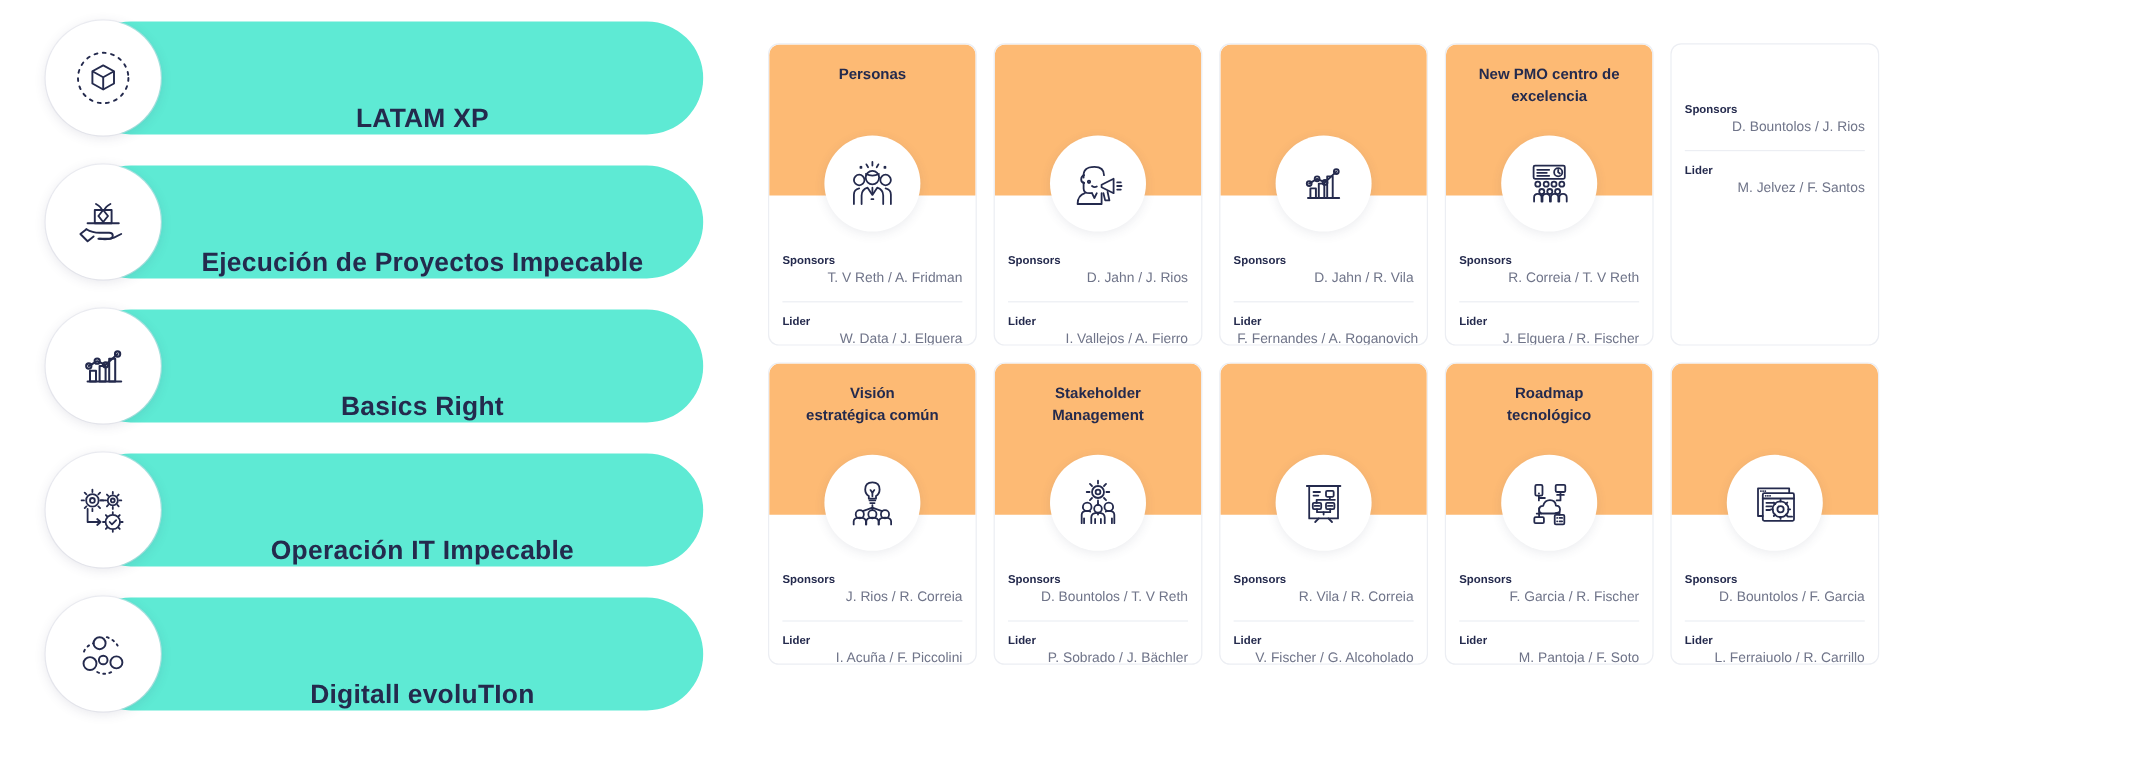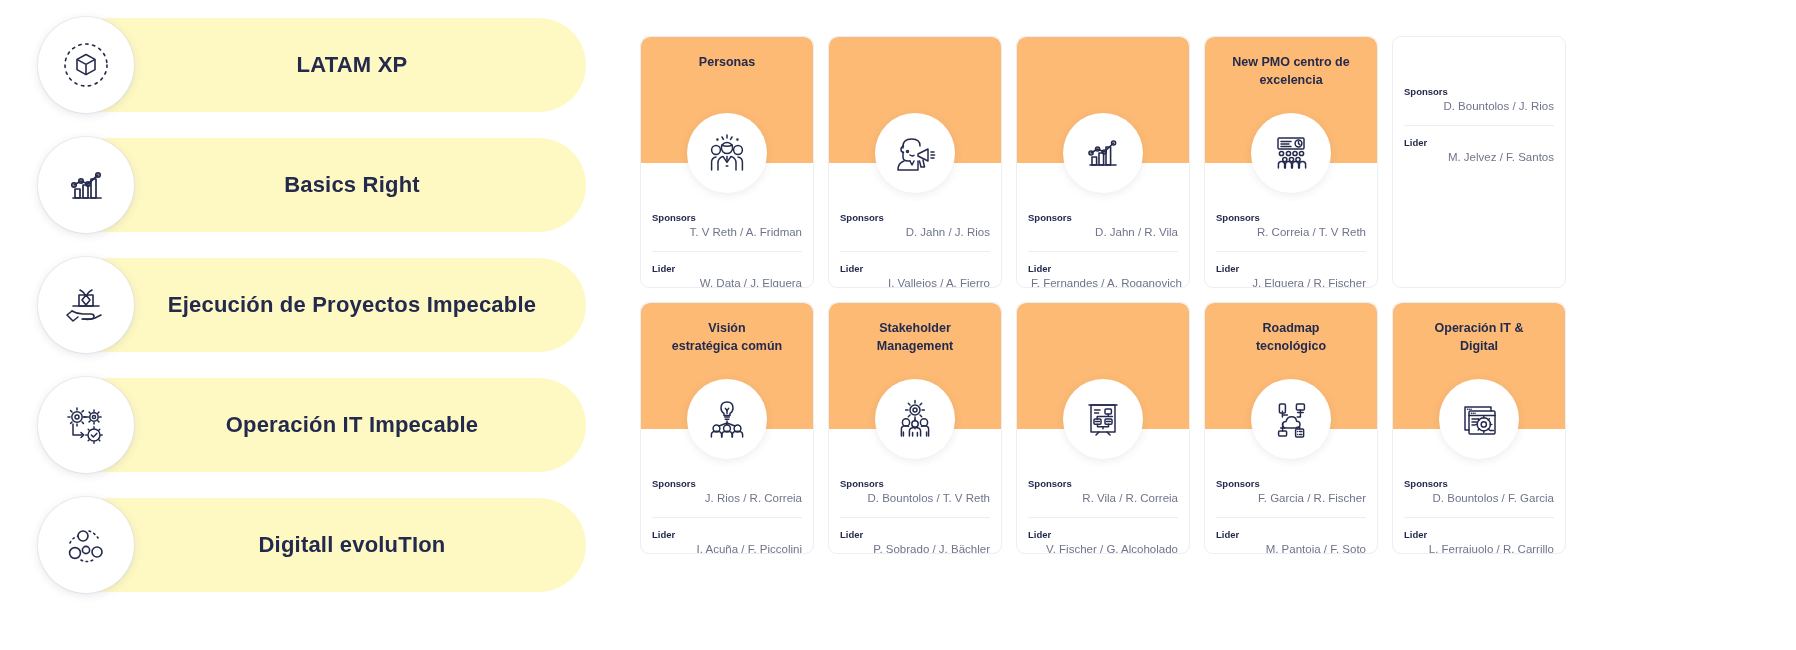--- a/index.html
+++ b/index.html
@@ -37,24 +37,24 @@
     margin-bottom: 10px;
     display: flex;
     align-items: center;
   }
   .pillar-bar {
     position: absolute;
     left: 62px;
     right: 54px;
     top: 8px;
     bottom: 8px;
-    background: #fef9c3;
+    background: #5eead4;
     border-radius: 48px;
     display: flex;
-    align-items: center;
+    align-items: flex-end;
     justify-content: center;
   }
   .pillar-label {
     position: relative;
     z-index: 3;
     width: 100%;
     text-align: center;
     padding-left: 56px;
     box-sizing: border-box;
     font-size: 22px;
@@ -171,50 +171,50 @@
         <svg width="54" height="54" viewBox="0 0 54 54" fill="none" stroke="#242a4d" stroke-width="1.6">
           <circle cx="27" cy="27" r="21" stroke-dasharray="2.4 4.6" stroke-linecap="round"></circle>
           <path d="M27 16.5 L36 21.4 L36 31.6 L27 36.6 L18 31.6 L18 21.4 Z" stroke-linejoin="round"></path>
           <path d="M18 21.4 L27 26.4 L36 21.4 M27 26.4 L27 36.6" stroke-linejoin="round"></path>
         </svg>
       </div>
     </div>
 
     <div class="pillar-row">
       <div class="pillar-bar">
+        <div class="pillar-label">Ejecución de Proyectos Impecable</div>
+      </div>
+      <div class="pillar-badge">
+        <svg width="56" height="56" viewBox="0 0 56 56" fill="none" stroke="#242a4d" stroke-width="1.6" stroke-linecap="round" stroke-linejoin="round">
+          <path d="M22 13 q4 2 5 5 M34 13 q-4 2 -5 5"></path>
+          <rect x="21" y="18" width="14" height="11"></rect>
+          <path d="M28 18 l-4 5 l4 5 l4 -5 z"></path>
+          <path d="M15 29 h26"></path>
+          <path d="M14 34 q5 3 11 3 h8 q3 0 3 2.5 t-3 2.5 h-9"></path>
+          <path d="M14 34 l-5 4 l6 6 l5 -4"></path>
+          <path d="M25 42 q7 1 12 -1 l6 -3"></path>
+        </svg>
+      </div>
+    </div>
+
+    <div class="pillar-row">
+      <div class="pillar-bar">
         <div class="pillar-label">Basics Right</div>
       </div>
       <div class="pillar-badge">
         <svg width="54" height="54" viewBox="0 0 54 54" fill="none" stroke="#242a4d" stroke-width="1.7" stroke-linecap="round" stroke-linejoin="round">
           <path d="M14 40 h28"></path>
           <rect x="16" y="31" width="5" height="9"></rect>
           <rect x="24" y="27" width="5" height="13"></rect>
           <rect x="32" y="21" width="5" height="19"></rect>
           <path d="M15 27 l7 -4 l7 3 l10 -9"></path>
           <circle cx="15" cy="27" r="2.2"></circle>
           <circle cx="22" cy="23" r="2.2"></circle>
           <circle cx="29" cy="26" r="2.2"></circle>
           <circle cx="39" cy="17" r="2.2"></circle>
-        </svg>
-      </div>
-    </div>
-
-    <div class="pillar-row">
-      <div class="pillar-bar">
-        <div class="pillar-label">Ejecución de Proyectos Impecable</div>
-      </div>
-      <div class="pillar-badge">
-        <svg width="56" height="56" viewBox="0 0 56 56" fill="none" stroke="#242a4d" stroke-width="1.6" stroke-linecap="round" stroke-linejoin="round">
-          <path d="M22 13 q4 2 5 5 M34 13 q-4 2 -5 5"></path>
-          <rect x="21" y="18" width="14" height="11"></rect>
-          <path d="M28 18 l-4 5 l4 5 l4 -5 z"></path>
-          <path d="M15 29 h26"></path>
-          <path d="M14 34 q5 3 11 3 h8 q3 0 3 2.5 t-3 2.5 h-9"></path>
-          <path d="M14 34 l-5 4 l6 6 l5 -4"></path>
-          <path d="M25 42 q7 1 12 -1 l6 -3"></path>
         </svg>
       </div>
     </div>
 
     <div class="pillar-row">
       <div class="pillar-bar">
         <div class="pillar-label">Operación IT Impecable</div>
       </div>
       <div class="pillar-badge">
         <svg width="54" height="54" viewBox="0 0 54 54" fill="none" stroke="#242a4d" stroke-width="1.5" stroke-linecap="round" stroke-linejoin="round">
@@ -524,22 +524,20 @@
           </div>
           <div class="field lider">
             <div class="field-label">Lider</div>
             <div class="field-value">M. Pantoja / F. Soto</div>
           </div>
         </div>
       </div>
 
       <div class="card">
         <div class="card-head">
-          <div class="card-title">Operación IT &amp;
-Digital</div>
           <div class="card-icon-wrap">
             <svg width="50" height="50" viewBox="0 0 50 50" fill="none" stroke="#242a4d" stroke-width="1.5" stroke-linecap="round" stroke-linejoin="round">
               <path d="M11 13 h26 v4 M11 13 v23 h4"></path>
               <path d="M13.4 15.2 h.1 M15.2 15.2 h.1 M17 15.2 h.1"></path>
               <rect x="15" y="17" width="26" height="23" rx="1.2"></rect>
               <path d="M15 21.4 h26"></path>
               <path d="M17.4 19.2 h.1 M19.2 19.2 h.1 M21 19.2 h.1"></path>
               <path d="M18 25 h6 M18 28 h4.4 M18 31 h3"></path>
               <path d="M36 36.6 h3.4"></path>
               <circle cx="29.8" cy="30.4" r="6.6"></circle>

